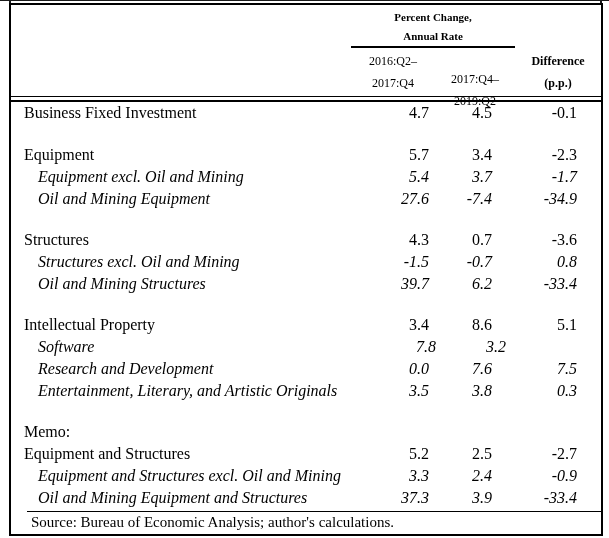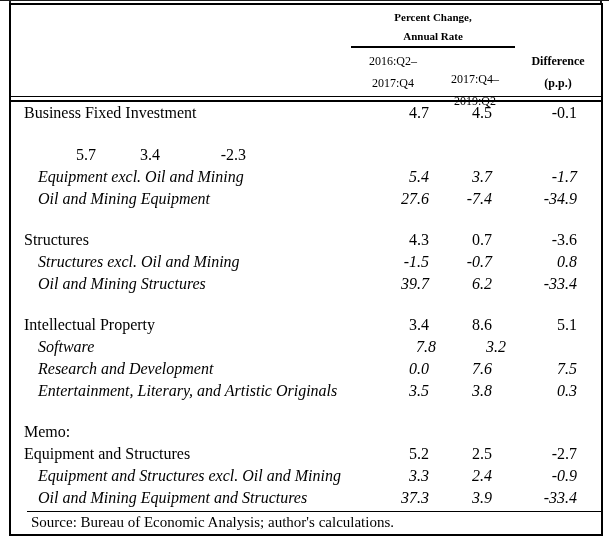--- a/index.html
+++ b/index.html
@@ -90,20 +90,21 @@
 
     <div id="tbody">
         <div class="trow">
           <div class="c label">Business Fixed Investment</div>
           <div class="c v1">4.7</div>
           <div class="c v2">4.5</div>
           <div class="c diff">-0.1</div>
         </div>
         <div class="trow spacer first-spacer"></div>
         <div class="trow">
+          <div class="c label">Equipment</div>
           <div class="c v1">5.7</div>
           <div class="c v2">3.4</div>
           <div class="c diff">-2.3</div>
         </div>
         <div class="trow italic">
           <div class="c label">Equipment excl. Oil and Mining</div>
           <div class="c v1">5.4</div>
           <div class="c v2">3.7</div>
           <div class="c diff">-1.7</div>
         </div>

